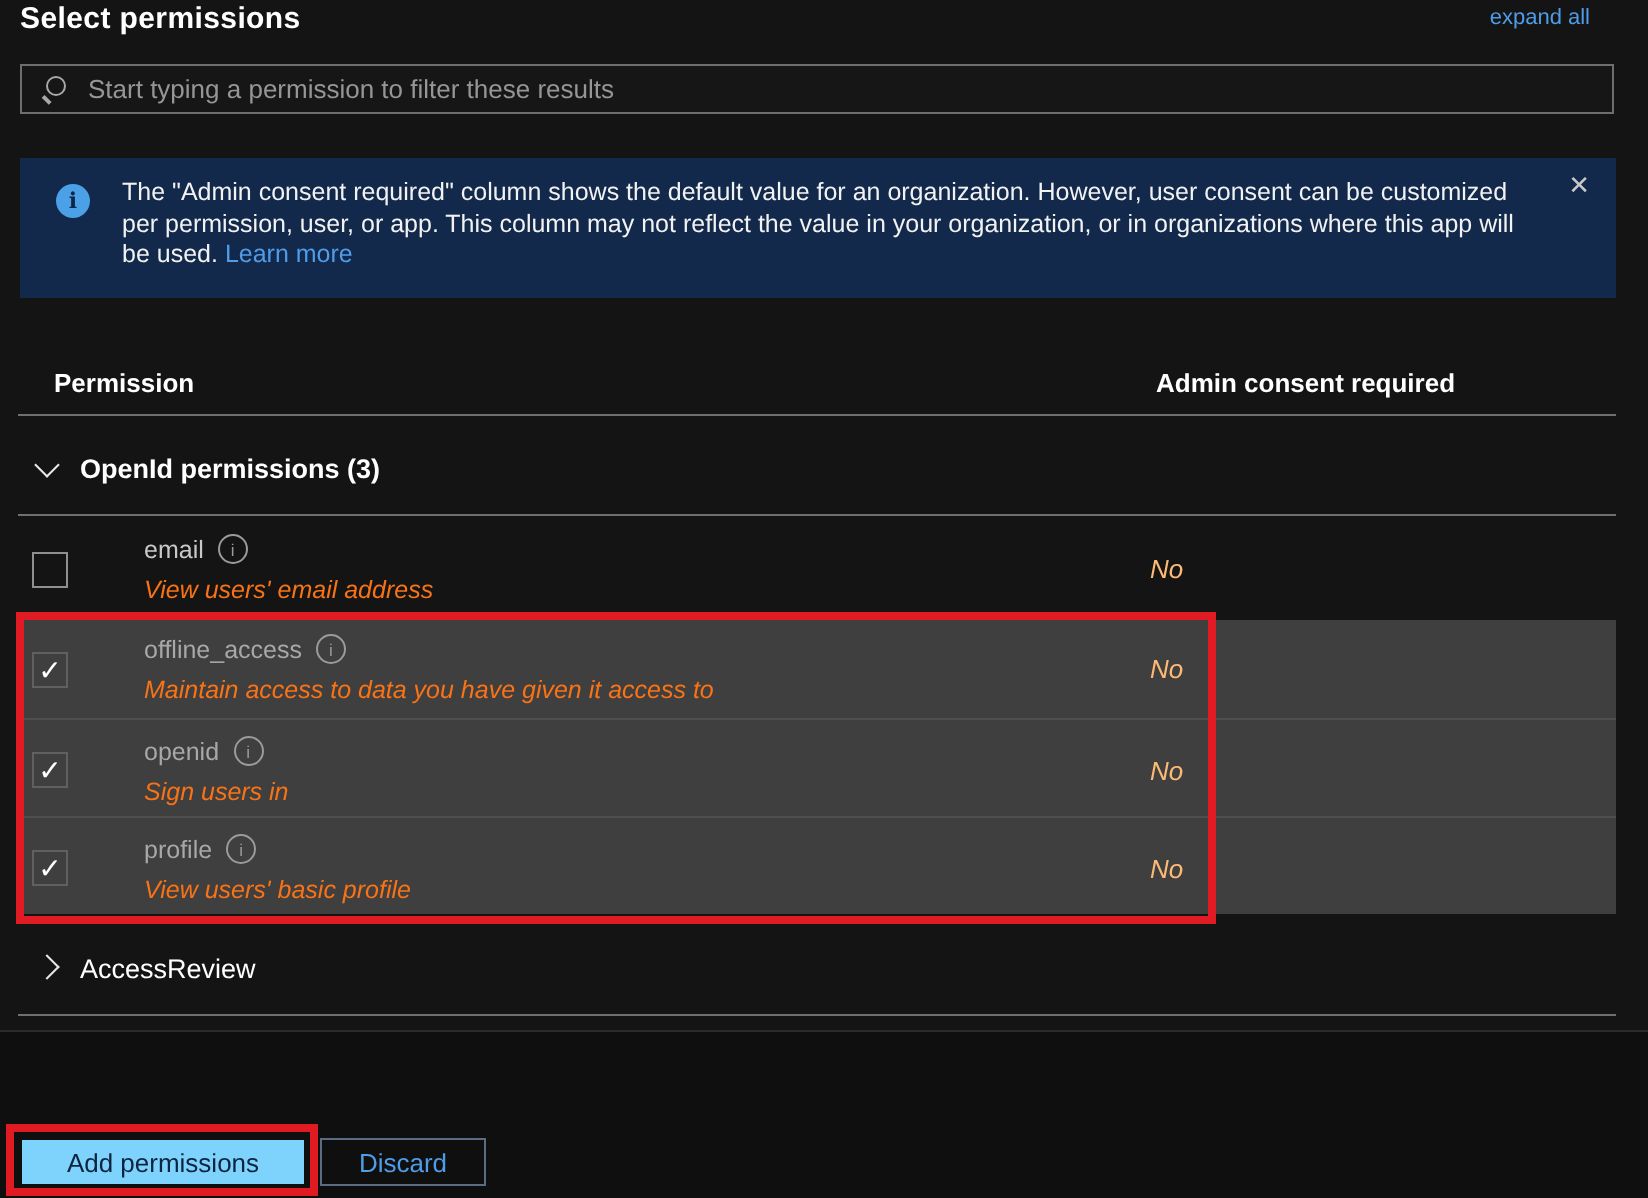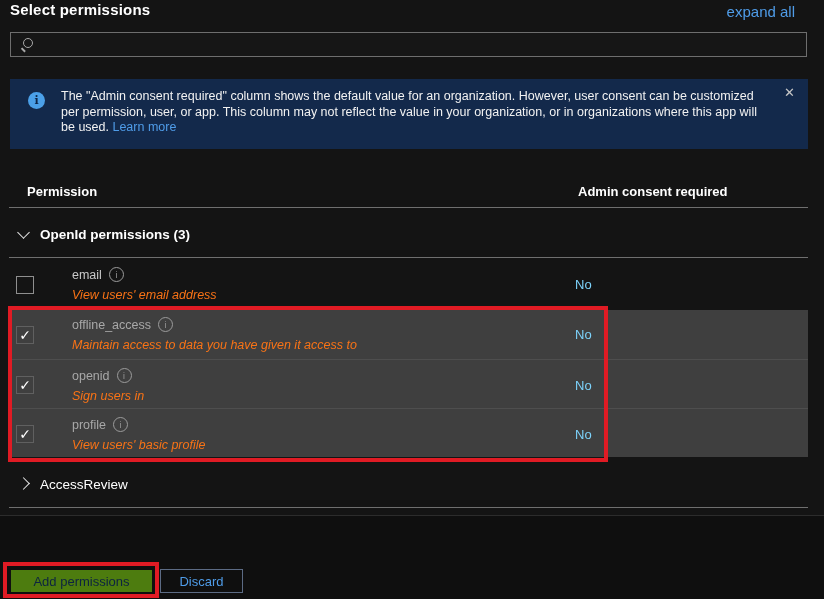--- a/index.html
+++ b/index.html
@@ -2,21 +2,21 @@
 <html><head>
 <meta charset="utf-8">
 <style>
   html,body{margin:0;padding:0;background:#141414;width:824px;height:599px;overflow:hidden;
     font-family:"Liberation Sans","DejaVu Sans",sans-serif;-webkit-font-smoothing:antialiased;}
   .stage{position:relative;width:824px;height:599px;background:#141414;}
   .abs{position:absolute;}
 
   
   .page-title{left:10px;top:1px;font-size:15px;font-weight:600;color:#ffffff;letter-spacing:.2px;}
-  .expand-all{right:29px;top:3px;font-size:15px;color:#4f9ce8;cursor:pointer;}
+  .expand-all{right:29px;top:3px;font-size:11px;color:#4f9ce8;cursor:pointer;}
 
   
   .searchbox{left:10px;top:32px;width:797px;height:25px;border:1px solid #6e6e6e;box-sizing:border-box;
     display:flex;align-items:center;padding-left:9px;background:#161616;}
   .mag{position:relative;width:14px;height:14px;margin-right:8px;flex:0 0 auto;}
   .mag .lens{position:absolute;right:1px;top:0;width:8px;height:8px;border:1.5px solid #a8a8a8;border-radius:50%;}
   .mag .handle{position:absolute;left:1px;bottom:1px;width:5px;height:1.5px;background:#a8a8a8;transform:rotate(45deg);}
   .searchbox input{flex:1;background:transparent;border:none;outline:none;color:#dddddd;font-size:13px;
     font-family:"Liberation Sans","DejaVu Sans",sans-serif;}
   .searchbox input::placeholder{color:#969696;opacity:1;}
@@ -41,50 +41,51 @@
   .chev-right{border-top:1.6px solid #e8e8e8;border-right:1.6px solid #e8e8e8;transform:rotate(45deg);}
 
   
   .cb{width:18px;height:18px;box-sizing:border-box;border:1px solid #8f8f8f;background:transparent;cursor:pointer;}
   .cb-checked{border:1px solid #606060;color:#ffffff;font-size:14px;line-height:16px;text-align:center;cursor:pointer;}
   .perm-name{font-size:12.5px;color:#c9c9c9;display:flex;align-items:center;gap:7px;}
   .hl .perm-name{color:#a8a8a8;}
   .perm-desc{font-size:12.5px;color:#f97316;font-style:italic;}
   .info-i{width:13px;height:13px;border:1px solid #9b9b9b;border-radius:50%;color:#9b9b9b;font-size:8.5px;
     display:inline-flex;align-items:center;justify-content:center;cursor:pointer;flex:0 0 auto;}
-  .no-val{font-size:13px;color:#7dd3fc;}
+  .no-val{font-size:13px;color:#fdba74;font-style:italic;}
 
   
   .hl-block{left:9px;top:310px;width:799px;height:147px;background:#3f3f3f;}
   .hl{position:absolute;left:0;width:799px;height:49px;}
   .hl + .hl{border-top:1px solid #4e4e4e;box-sizing:border-box;}
 
   
   .annot{border:4px solid #e01b24;box-sizing:border-box;pointer-events:none;background:transparent;}
 
   
   .footer-bg{left:0;top:516px;width:824px;height:83px;background:#0f0f0f;}
-  .btn-primary{left:11px;top:570px;width:141px;height:22px;background:#4d7c0f;color:#0d2440;font-size:13px;
+  .btn-primary{left:11px;top:570px;width:141px;height:22px;background:#7dd3fc;color:#0d2440;font-size:13px;
     display:flex;align-items:center;justify-content:center;cursor:pointer;}
   .btn-secondary{left:160px;top:569px;width:83px;height:24px;border:1px solid #5c6b84;box-sizing:border-box;
     color:#4f9ce8;font-size:13px;display:flex;align-items:center;justify-content:center;cursor:pointer;background:transparent;}
 </style>
 </head>
 <body>
 
 <div class="stage">
 
   <div class="abs page-title">Select permissions</div>
   <div class="abs expand-all">expand all</div>
 
   <div class="abs searchbox">
     <span class="mag">
         <span class="lens"></span>
         <span class="handle"></span>
       </span>
+    <input type="text" placeholder="Start typing a permission to filter these results" style="">
   </div>
 
   <div class="abs banner">
     <span class="abs banner-icon">i</span>
     <div class="abs banner-text"><span>The "Admin consent required" column shows the default value for an organization. However, user consent can be customized per permission, user, or app. This column may not reflect the value in your organization, or in organizations where this app will be used.</span>
       <span class="banner-link">Learn more</span>
     </div>
     <span class="abs banner-close">✕</span>
   </div>
 

